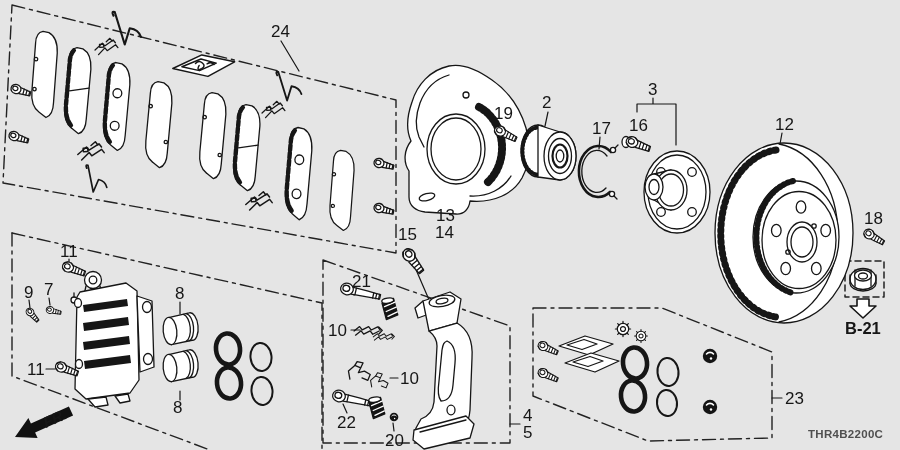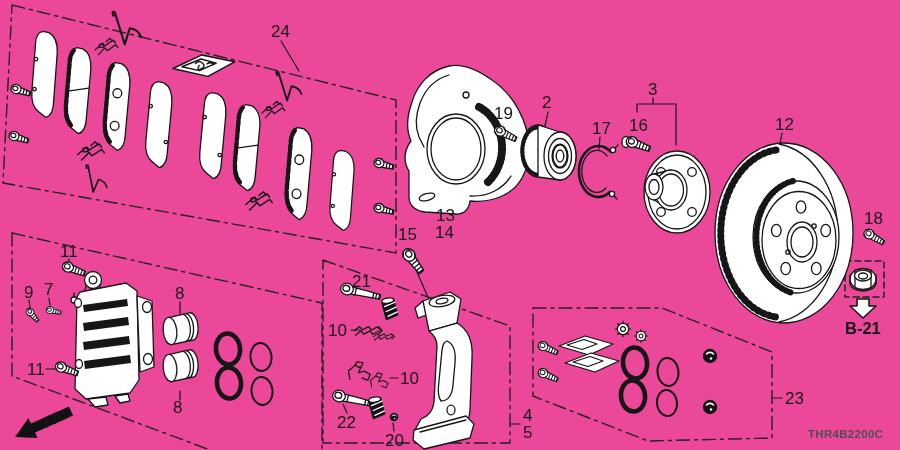--- a/index.html
+++ b/index.html
@@ -1,16 +1,16 @@
 <!DOCTYPE html>
 <html><head>
 <meta charset="utf-8">
 <style>
   html,body{margin:0;padding:0;background:#ffffff;}
-  #stage{position:relative;width:900px;height:450px;background:#ec4899;overflow:hidden;}
+  #stage{position:relative;width:900px;height:450px;background:#e5e5e5;overflow:hidden;}
   svg{position:absolute;left:0;top:0;}
   text{font-family:"Liberation Sans","DejaVu Sans",sans-serif;fill:#161616;stroke:none;}
   .callout{font-size:17px;}
   .ref{font-size:16.5px;font-weight:bold;}
   .fr{font-size:15px;font-weight:bold;font-style:italic;}
   .code{font-size:11.5px;font-weight:bold;fill:#4f4f4f;letter-spacing:.3px;}
   .dashbox{stroke:#222;stroke-width:1.4;fill:none;stroke-dasharray:13 5 3 5;}
   .smdash{stroke:#222;stroke-width:1.5;fill:none;stroke-dasharray:6 4;}
 </style>
 </head>

